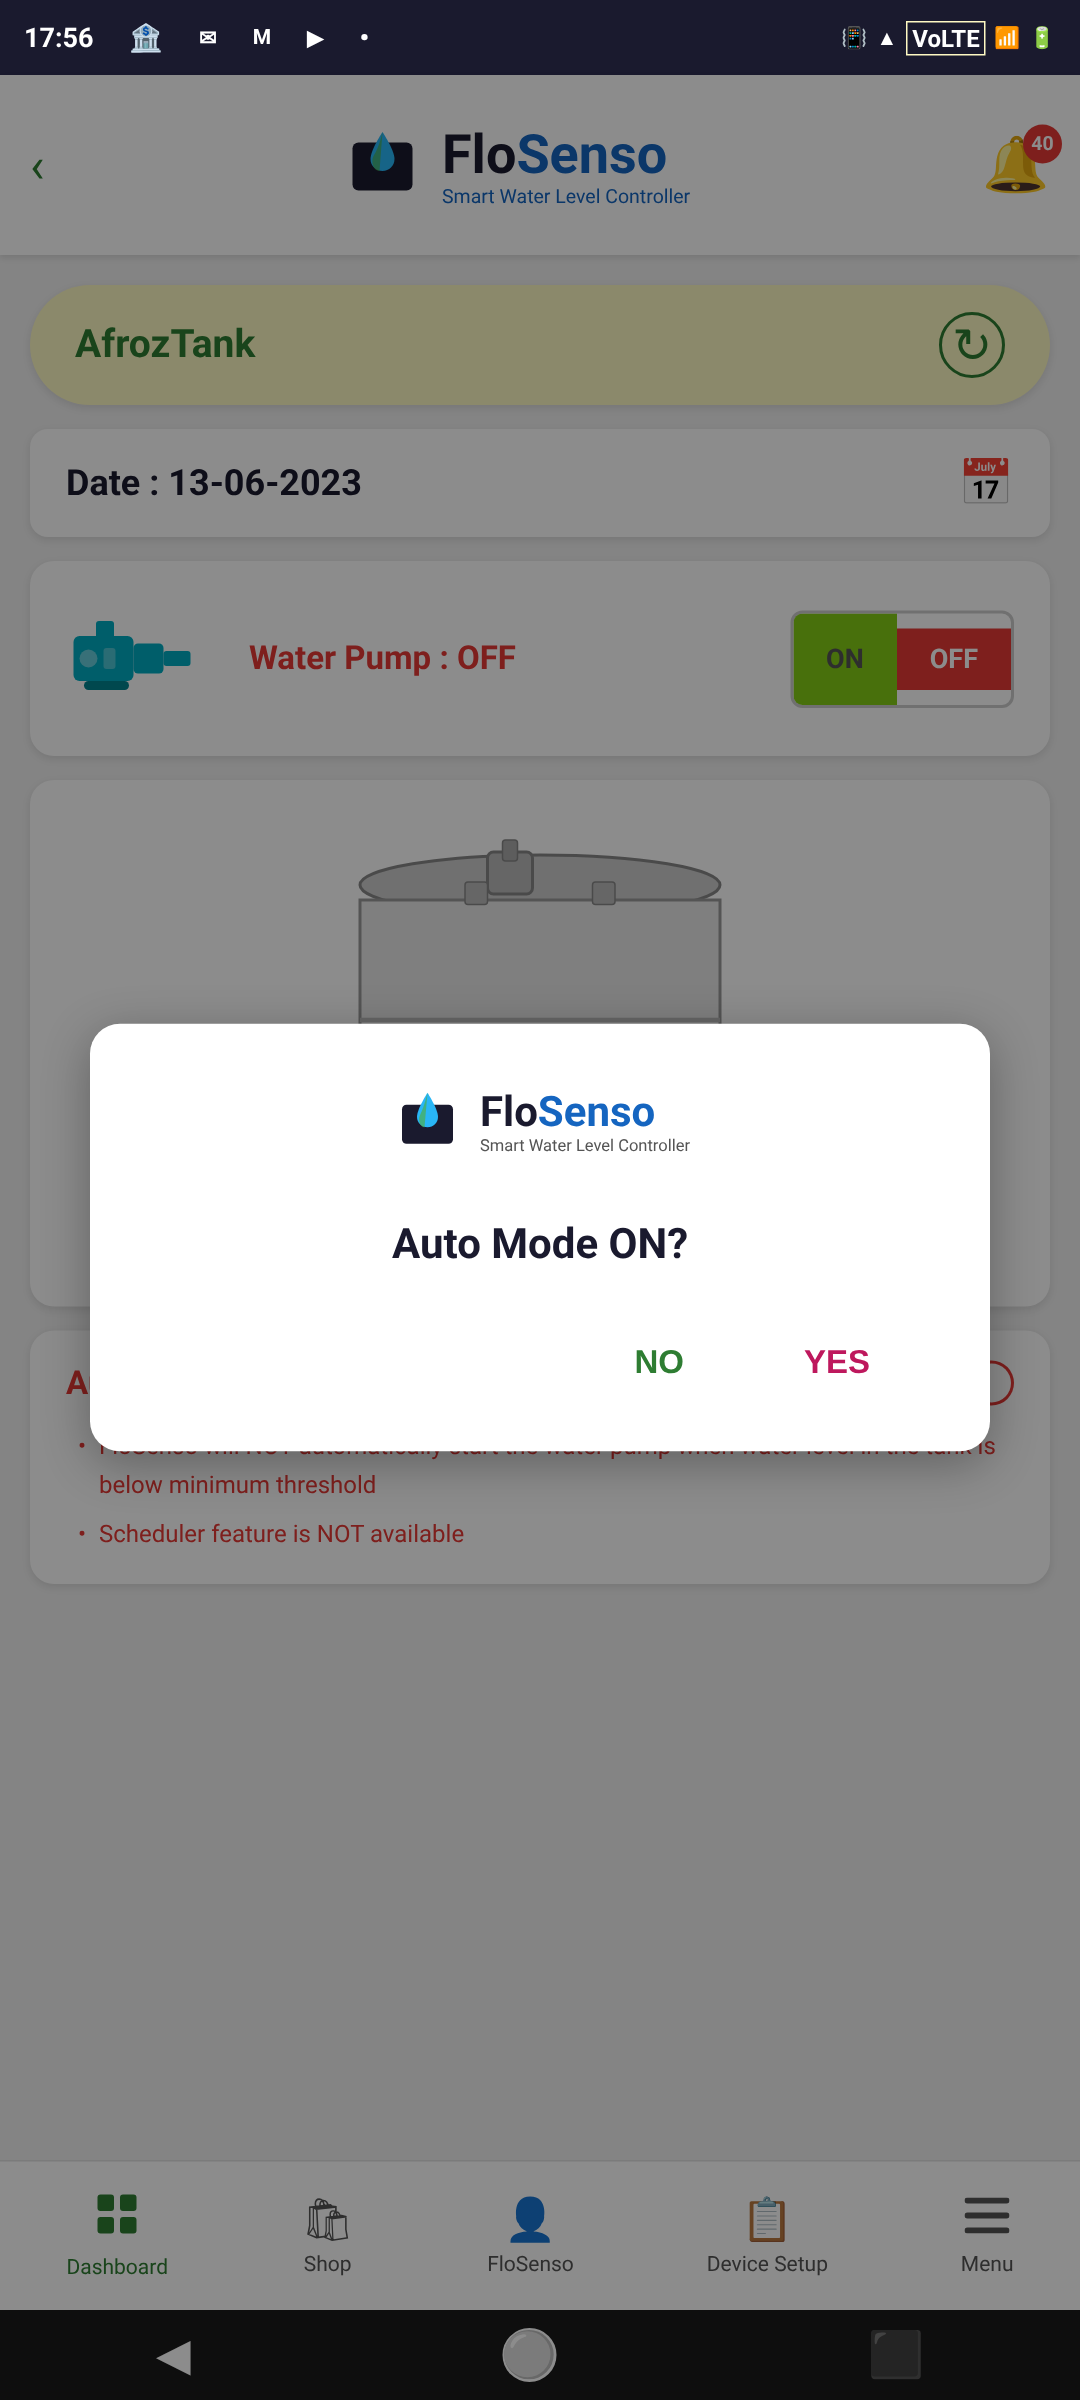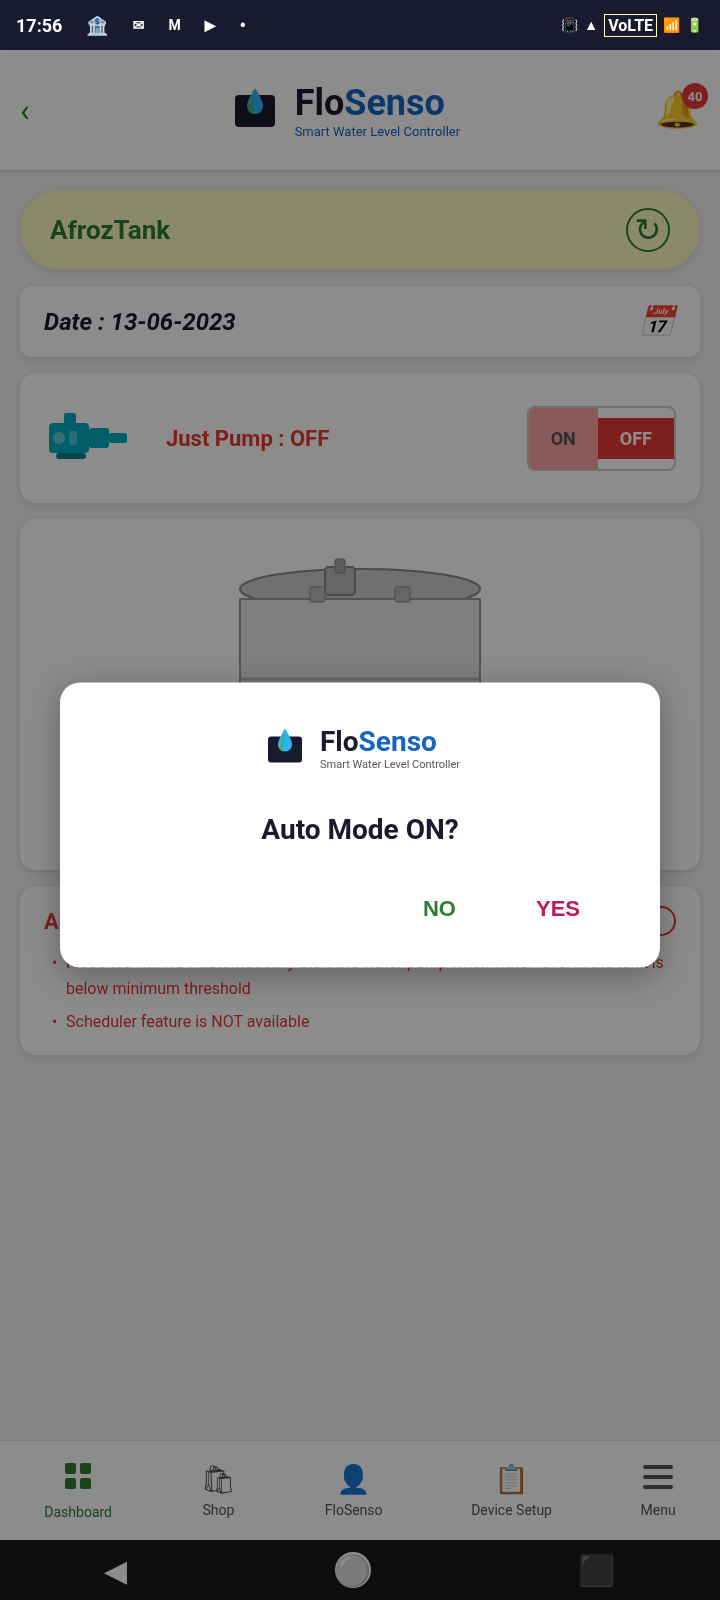--- a/index.html
+++ b/index.html
@@ -118,21 +118,20 @@
     
     .date-bar {
       margin: 16px 20px 0;
       background: white;
       border-radius: 12px;
       padding: 18px 24px;
       display: flex;
       align-items: center;
       justify-content: space-between;
       box-shadow: 0 2px 6px rgba(0,0,0,0.1);
-      font-style: italic;
     }
     .date-text {
       font-size: 24px;
       font-weight: bold;
       color: #1a1a2e;
     }
     .calendar-icon { font-size: 30px; color: #1565c0; }
 
     
     .pump-card {
@@ -163,21 +162,21 @@
       gap: 0;
       border: 2px solid #ccc;
       border-radius: 8px;
       overflow: hidden;
     }
     .pump-on {
       padding: 20px 22px;
       font-size: 18px;
       font-weight: bold;
       color: #555;
-      background: #fca5a5;
+      background: #84cc16;
     }
     .pump-off {
       padding: 10px 22px;
       font-size: 18px;
       font-weight: bold;
       color: white;
       background: #e53935;
     }
 
     
@@ -434,21 +433,21 @@
       <rect x="5" y="30" width="40" height="30" rx="4" fill="#00acc1"></rect>
       <rect x="20" y="20" width="12" height="12" rx="2" fill="#00acc1"></rect>
       <rect x="45" y="35" width="20" height="20" rx="3" fill="#00acc1"></rect>
       <rect x="65" y="40" width="18" height="10" rx="2" fill="#00acc1"></rect>
       <circle cx="15" cy="45" r="6" fill="white" opacity="0.4"></circle>
       <rect x="25" y="38" width="8" height="14" rx="2" fill="white" opacity="0.3"></rect>
       <rect x="12" y="60" width="30" height="6" rx="3" fill="#00838f"></rect>
     </svg>
     <div style="display:flex; flex-direction:column; flex:1; margin-left:16px;">
       <span class="pump-label">
-        <span>Just Pump : </span><span style="color:#e53935;">OFF</span>
+        <span>Water Pump : </span><span style="color:#e53935;">OFF</span>
       </span>
     </div>
     <div class="pump-toggle">
       <span class="pump-on">ON</span>
       <span class="pump-off">OFF</span>
     </div>
   </div>
 
   <div class="tank-visual-area">
     <svg class="tank-svg-wrap" viewBox="0 0 380 280" xmlns="http://www.w3.org/2000/svg">

